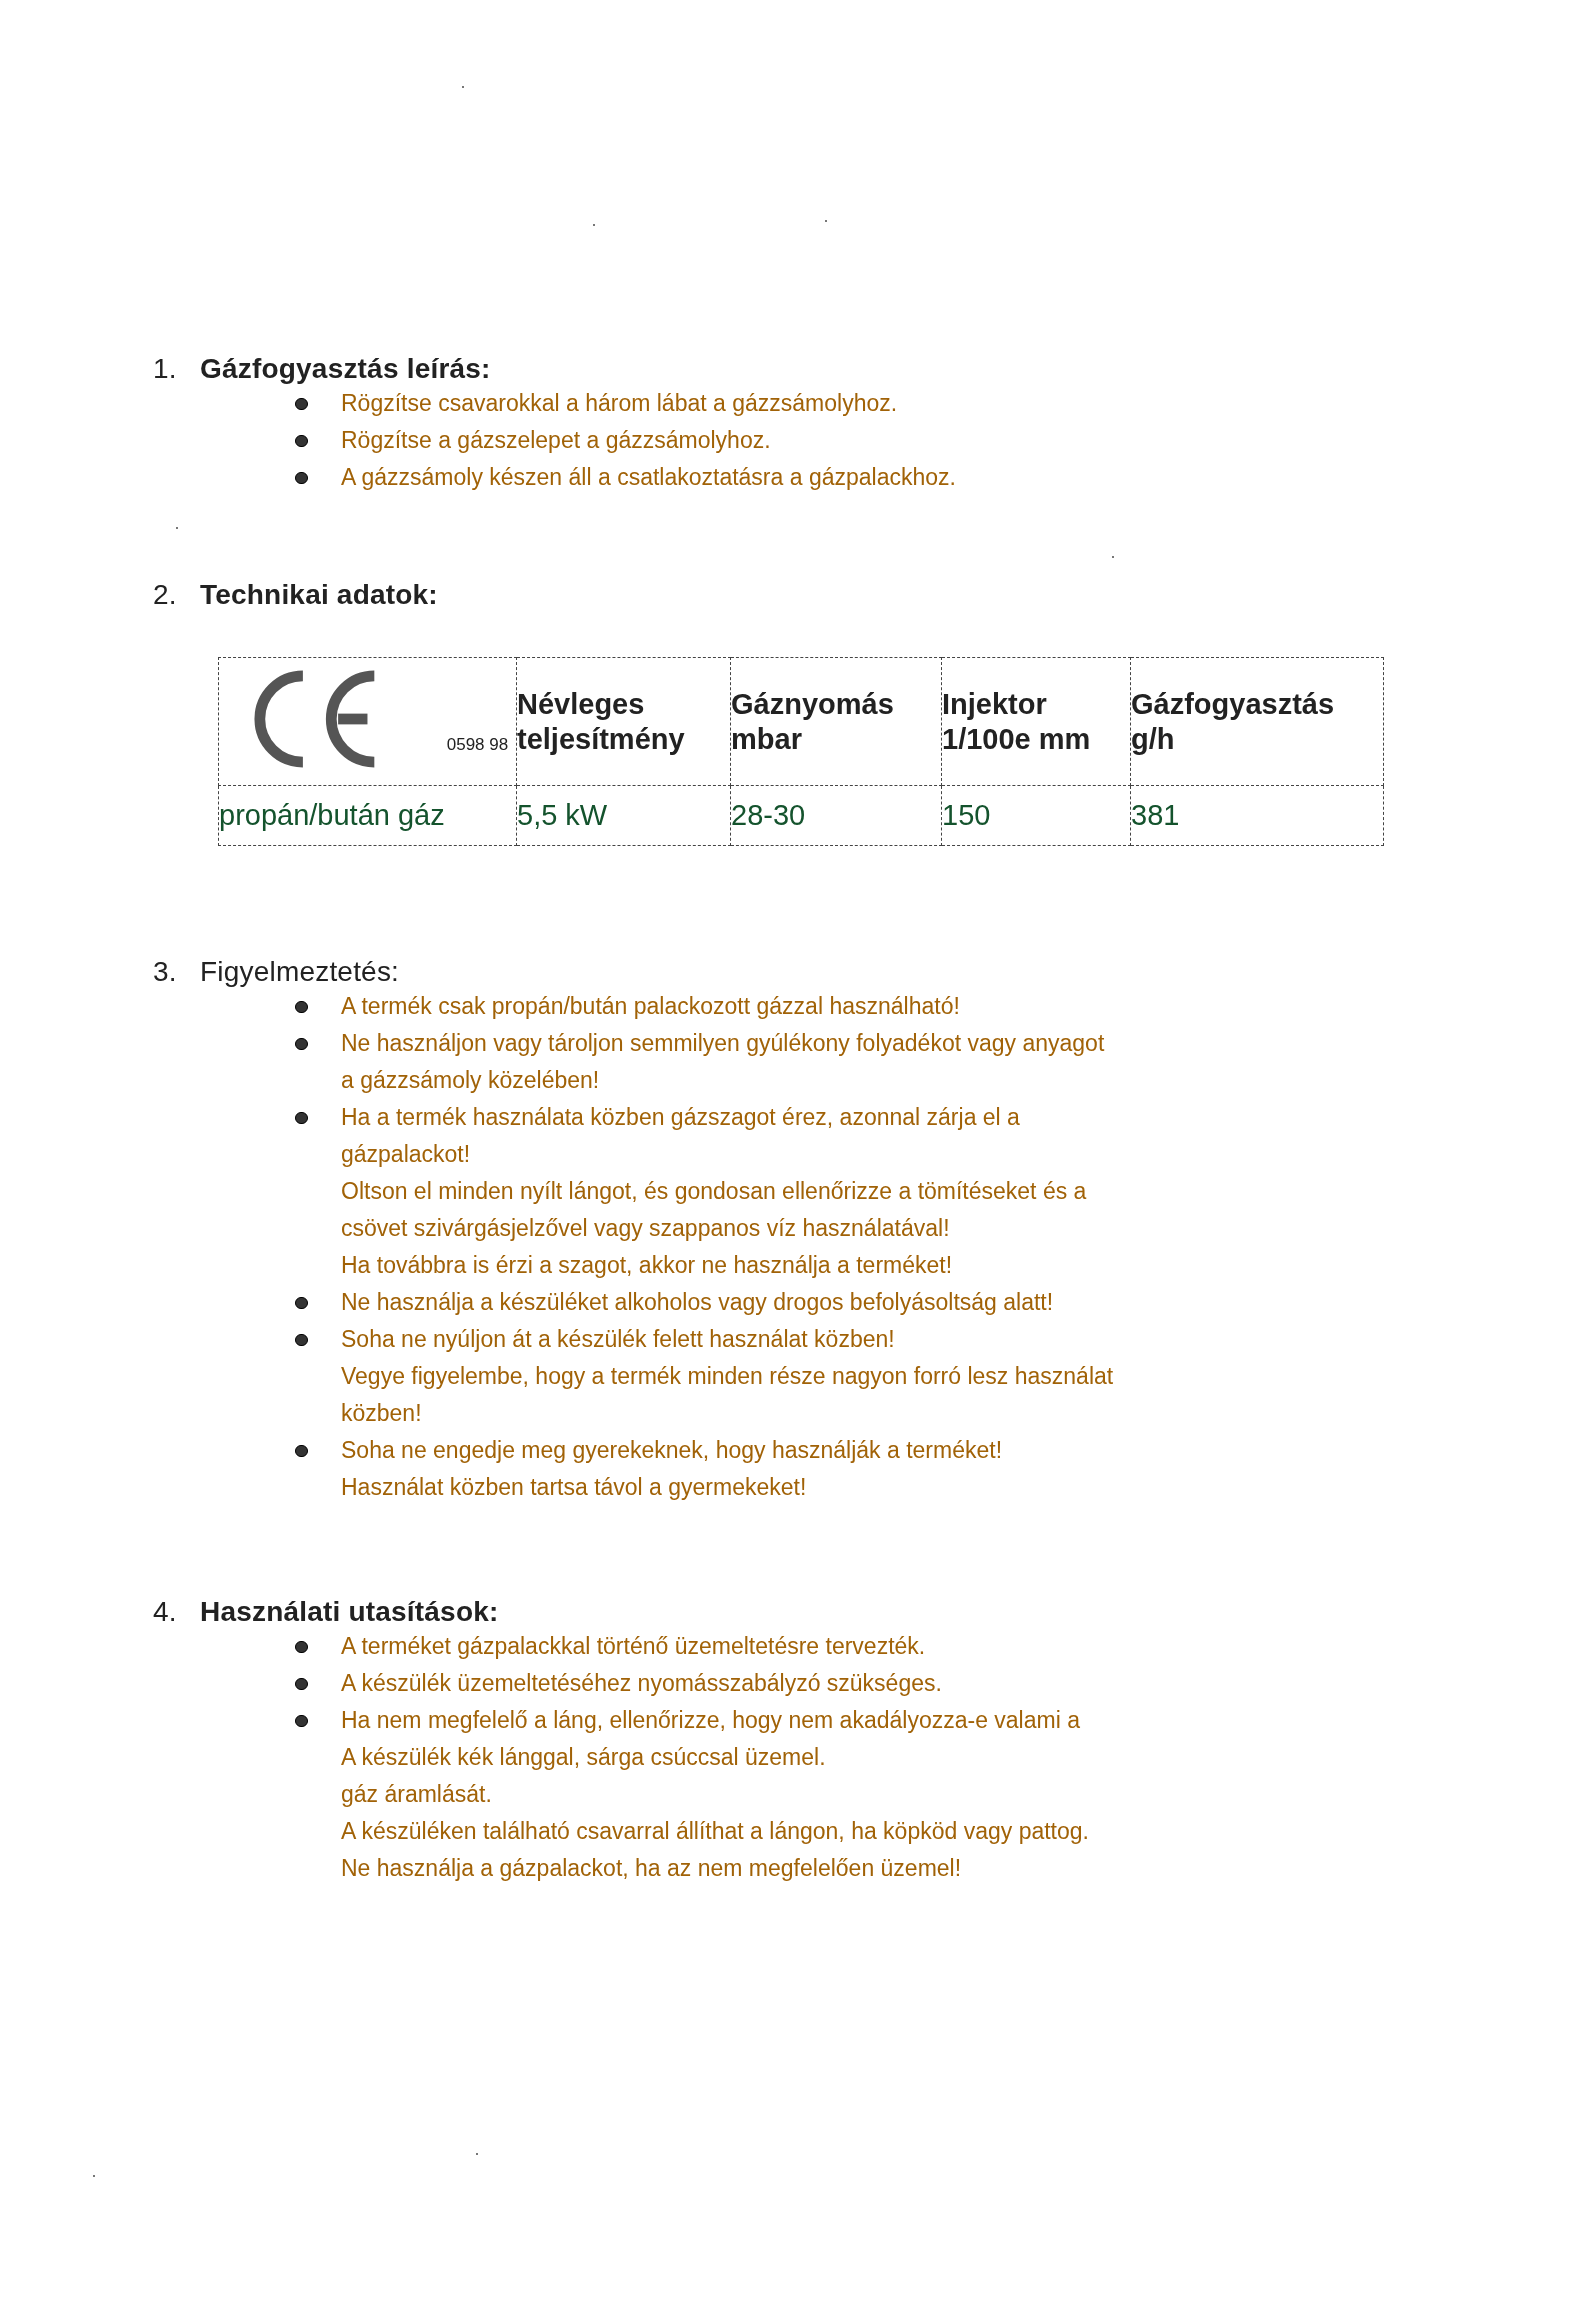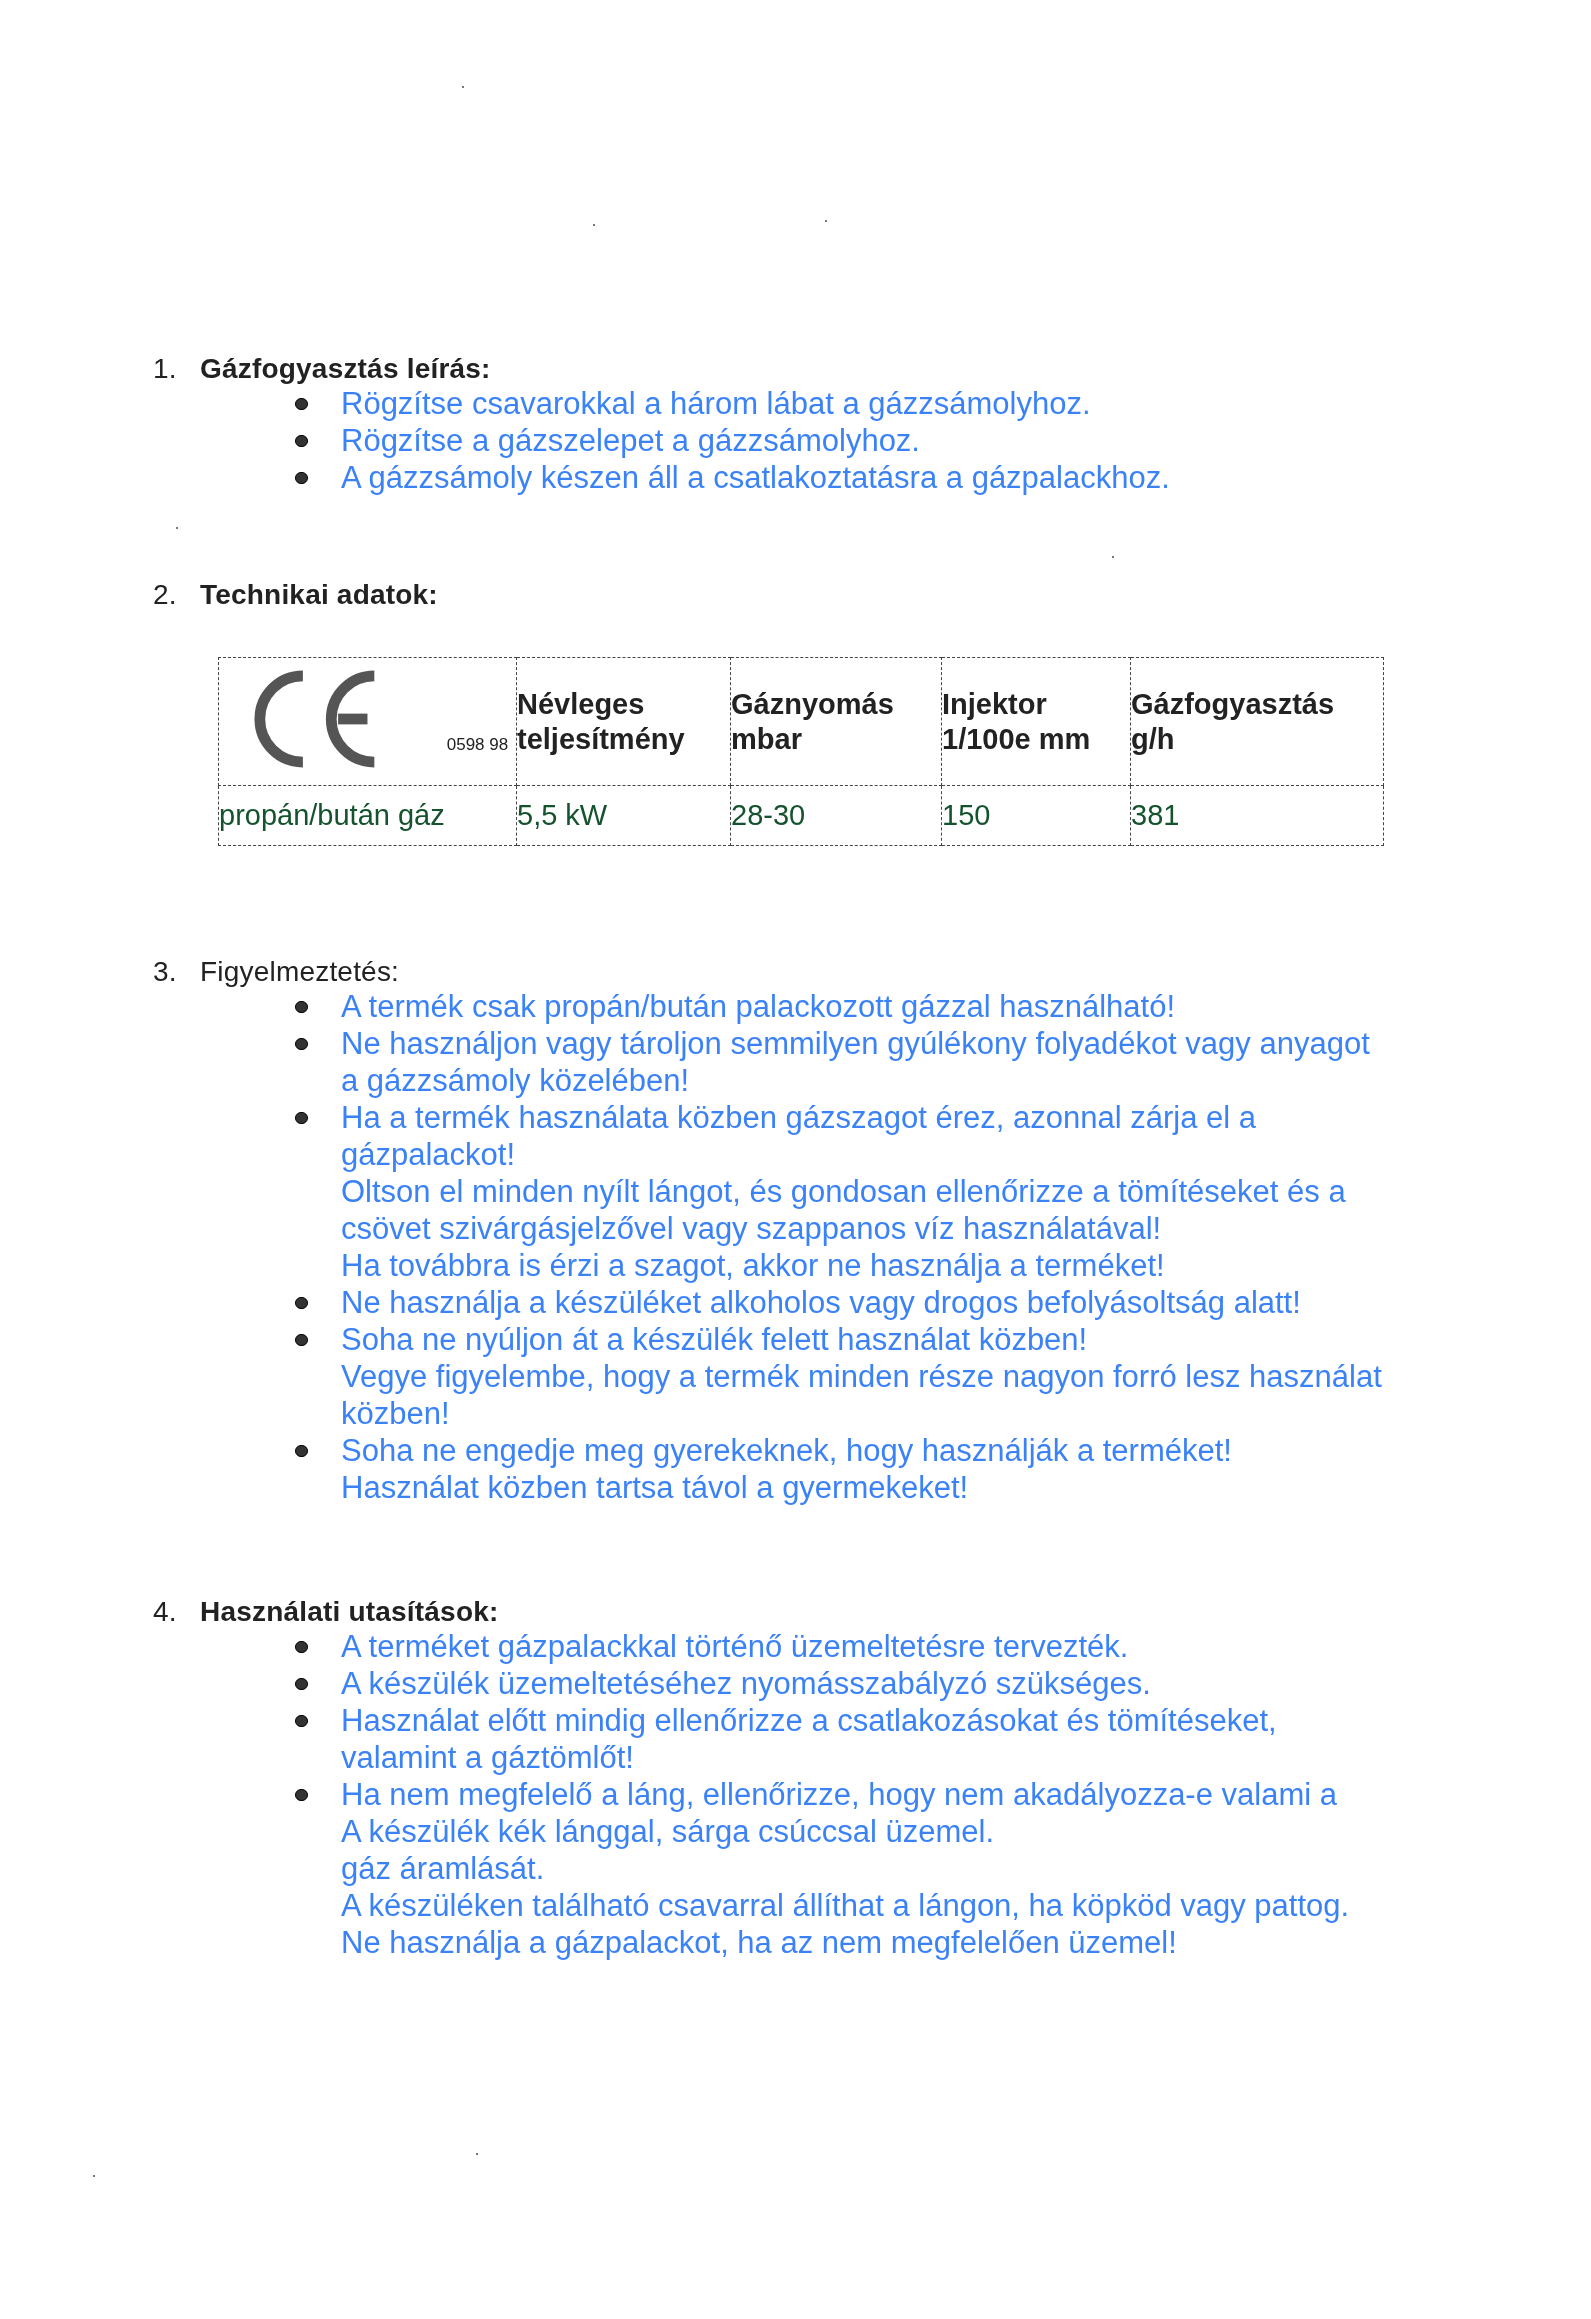--- a/index.html
+++ b/index.html
@@ -10,22 +10,22 @@
   .page { position: absolute; left: 0; top: 0; width: 1592px; height: 2319px; }
   .section { position: absolute; left: 153px; width: 1307px; }
   .sec-title {
     font-size: 28px; font-weight: bold; letter-spacing: 0.2px; margin: 0;
     display: flex; align-items: baseline; color: #222;
   }
   .sec-num { width: 47px; display: inline-block; font-weight: normal; }
   .sec-title .t { font-weight: bold; }
   ul.bul { list-style: none; margin: 0; padding: 0; }
   ul.bul li {
-    position: relative; padding-left: 188px; font-size: 31px; line-height: 37px;
-    color: #3b82f6;
+    position: relative; padding-left: 188px; font-size: 23px; line-height: 37px;
+    color: #a16207;
   }
   ul.bul li .dot {
     position: absolute; left: 142px; top: 12.7px; width: 10.7px; height: 10.7px;
     border-radius: 50%; background: #333; border: 1px solid #000;
   }
   ul.bul li .line { display: block; }
 
   
   .tbl {
     position: absolute; left: 218px; top: 657px; border-collapse: collapse;
@@ -174,25 +174,20 @@
         <li>
           <span class="dot"></span>
           <span class="line">A terméket gázpalackkal történő üzemeltetésre tervezték.</span>
         </li>
         <li>
           <span class="dot"></span>
           <span class="line">A készülék üzemeltetéséhez nyomásszabályzó szükséges.</span>
         </li>
         <li>
           <span class="dot"></span>
-          <span class="line">Használat előtt mindig ellenőrizze a csatlakozásokat és tömítéseket,</span>
-          <span class="line">valamint a gáztömlőt!</span>
-        </li>
-        <li>
-          <span class="dot"></span>
           <span class="line">Ha nem megfelelő a láng, ellenőrizze, hogy nem akadályozza-e valami a</span>
           <span class="line">A készülék kék lánggal, sárga csúccsal üzemel.</span>
           <span class="line">gáz áramlását.</span>
           <span class="line">A készüléken található csavarral állíthat a lángon, ha köpköd vagy pattog.</span>
           <span class="line">Ne használja a gázpalackot, ha az nem megfelelően üzemel!</span>
         </li>
       </ul>
   </div>
 </div>
 

